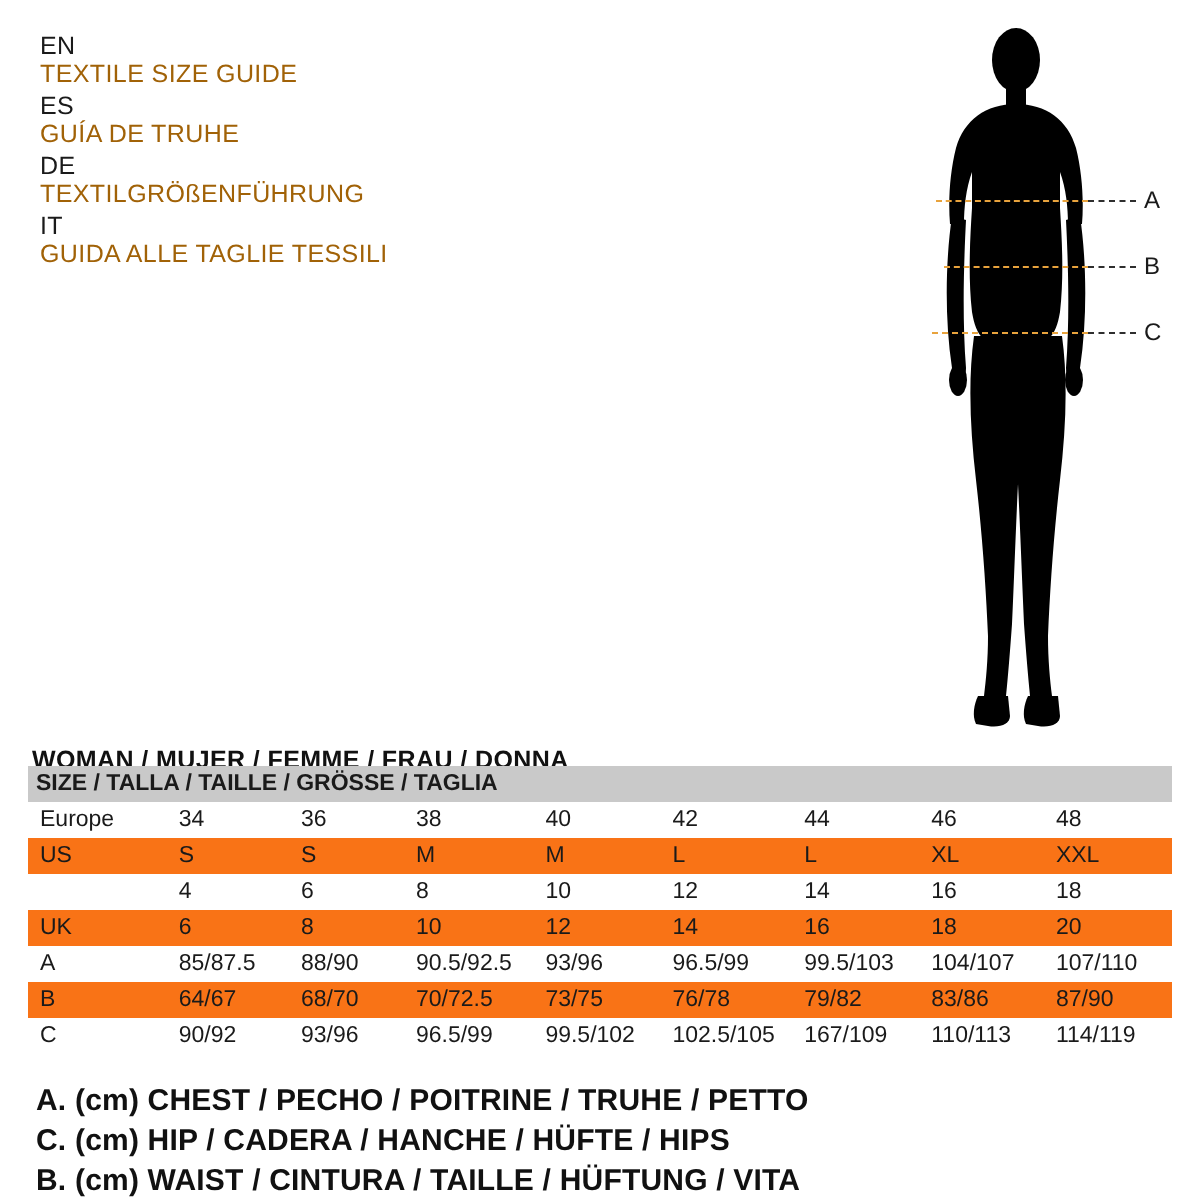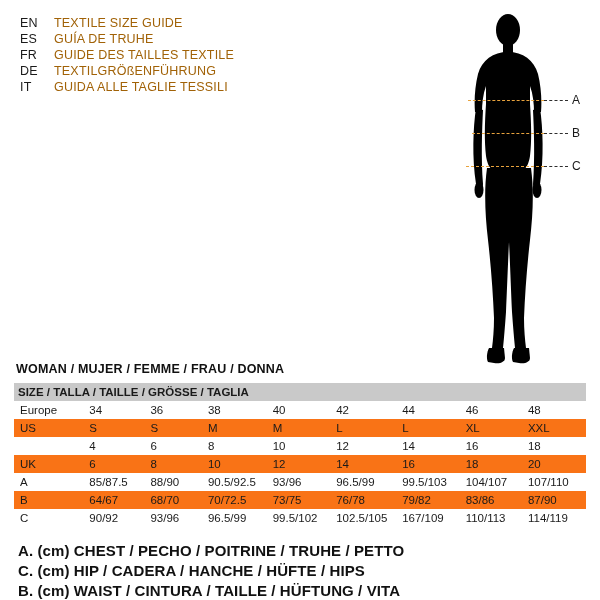--- a/index.html
+++ b/index.html
@@ -20,20 +20,21 @@
   .lang-block {
     position: absolute;
     top: 16px;
     left: 20px;
     width: 300px;
   }
   .lang-row {
     display: flex;
     align-items: flex-start;
     margin-bottom: 2px;
+    flex-direction: column;
   }
   .lang-code {
     width: 34px;
     font-size: 12.5px;
     letter-spacing: 0.2px;
     color: #1a1a1a;
   }
   .lang-text {
     font-size: 12.5px;
     letter-spacing: 0.2px;
@@ -68,21 +69,21 @@
 
   
   .table-wrap {
     position: absolute;
     top: 383px;
     left: 14px;
     width: 572px;
   }
   .woman-title {
     position: absolute;
-    top: 362px;
+    top: 373px;
     left: 16px;
     font-size: 12.5px;
     font-weight: bold;
     letter-spacing: 0.2px;
     color: #111;
   }
   table.size-table {
     border-collapse: collapse;
     width: 572px;
     font-size: 11.5px;
@@ -130,24 +131,20 @@
 <body>
 
 <div class="lang-block">
   <div class="lang-row">
     <div class="lang-code">EN</div>
     <div class="lang-text">TEXTILE SIZE GUIDE</div>
   </div>
   <div class="lang-row">
     <div class="lang-code">ES</div>
     <div class="lang-text">GUÍA DE TRUHE</div>
-  </div>
-  <div class="lang-row">
-    <div class="lang-code">FR</div>
-    <div class="lang-text">GUIDE DES TAILLES TEXTILE</div>
   </div>
   <div class="lang-row">
     <div class="lang-code">DE</div>
     <div class="lang-text">TEXTILGRÖßENFÜHRUNG</div>
   </div>
   <div class="lang-row">
     <div class="lang-code">IT</div>
     <div class="lang-text">GUIDA ALLE TAGLIE TESSILI</div>
   </div>
 </div>

